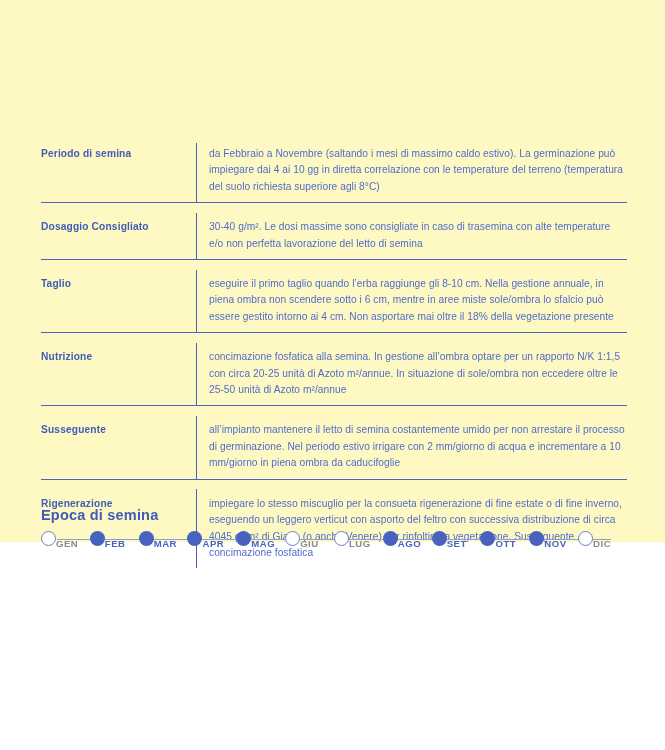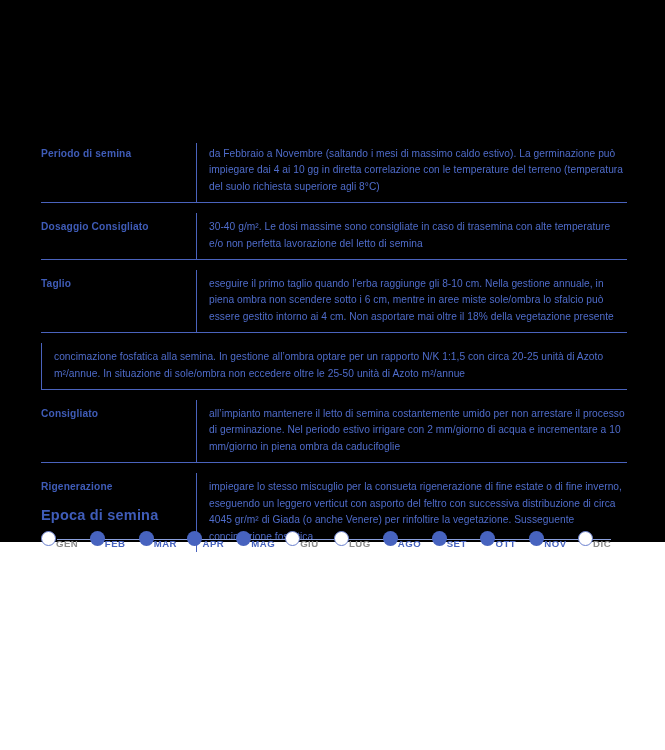--- a/index.html
+++ b/index.html
@@ -12,21 +12,21 @@
     overflow: hidden;
     position: relative;
   }
 
   .page {
     position: absolute;
     left: 0;
     top: 0;
     width: 665px;
     height: 542px;
-    background: #000000;
+    background: #fef9c3;
   }
 
   
   .care-table {
     position: absolute;
     left: 41px;
     top: 143px;
     width: 586px;
   }
 
@@ -168,26 +168,27 @@
       <div class="care-text">30-40 g/m². Le dosi massime sono consigliate in caso di trasemina con alte temperature e/o non perfetta lavorazione del letto di semina</div>
     </div>
 
     <div class="care-row">
       <div class="care-label">Taglio</div>
       <div class="care-divider"></div>
       <div class="care-text">eseguire il primo taglio quando l’erba raggiunge gli 8-10 cm. Nella gestione annuale, in piena ombra non scendere sotto i 6 cm, mentre in aree miste sole/ombra lo sfalcio può essere gestito intorno ai 4 cm. Non asportare mai oltre il 18% della vegetazione presente</div>
     </div>
 
     <div class="care-row">
+      <div class="care-label">Nutrizione</div>
       <div class="care-divider"></div>
       <div class="care-text">concimazione fosfatica alla semina. In gestione all’ombra optare per un rapporto N/K 1:1,5 con circa 20-25 unità di Azoto m²/annue.  In situazione di sole/ombra non eccedere oltre le 25-50 unità di Azoto m²/annue</div>
     </div>
 
     <div class="care-row">
-      <div class="care-label">Consigliato</div>
+      <div class="care-label">Susseguente</div>
       <div class="care-divider"></div>
       <div class="care-text">all’impianto mantenere il letto di semina costantemente umido per non arrestare il processo di germinazione. Nel periodo estivo irrigare con 2 mm/giorno di acqua e incrementare a 10 mm/giorno in piena ombra da caducifoglie</div>
     </div>
 
 
     <div class="care-row">
       <div class="care-label">Rigenerazione</div>
       <div class="care-divider"></div>
       <div class="care-text">impiegare lo stesso miscuglio per la consueta rigenerazione di fine estate o di fine inverno, eseguendo un leggero verticut con asporto del feltro con successiva distribuzione di circa 4045 gr/m² di Giada (o anche Venere) per rinfoltire la vegetazione. Susseguente concimazione fosfatica</div>
     </div>

